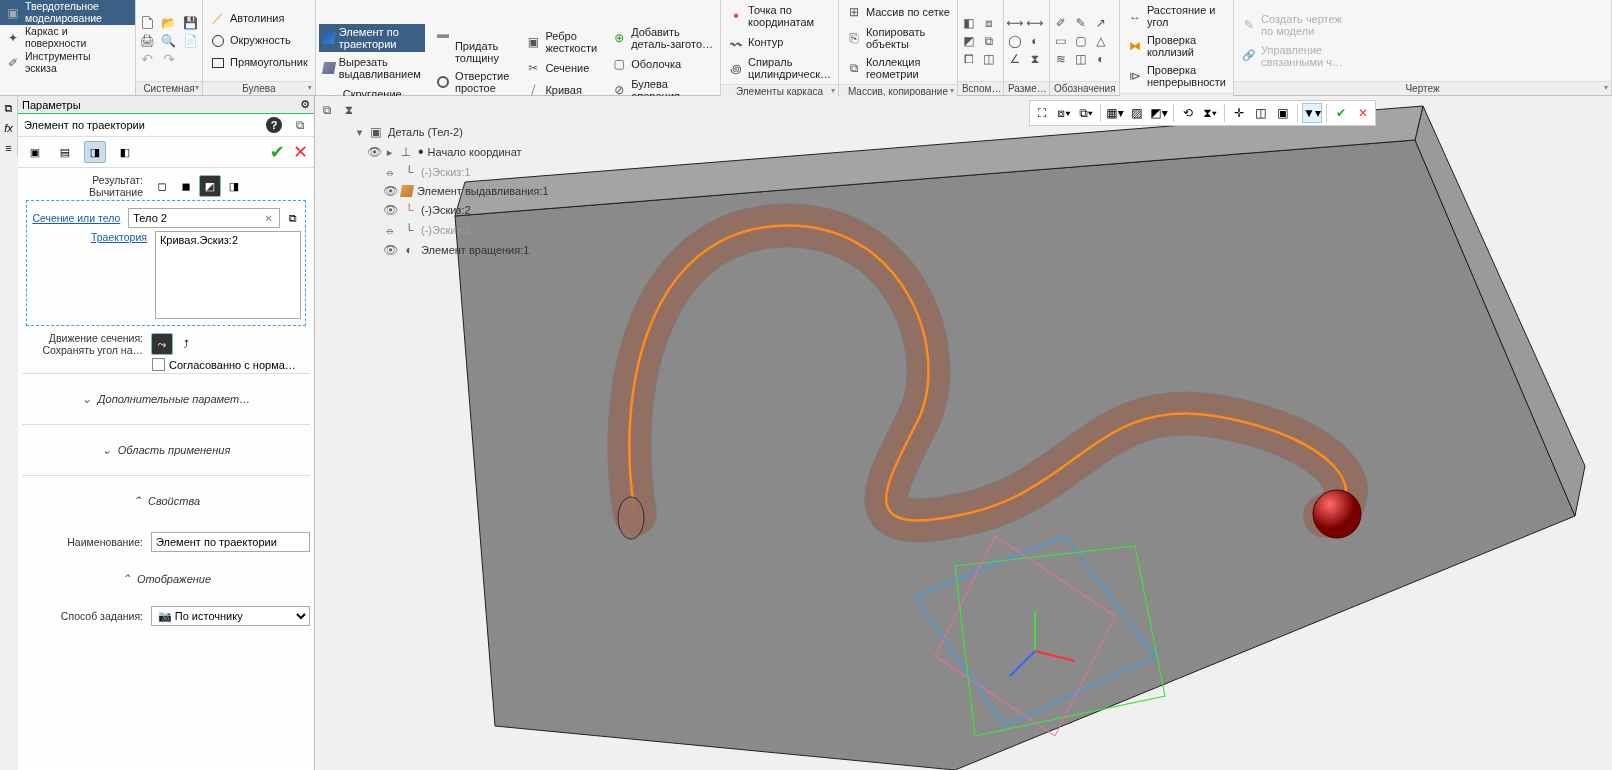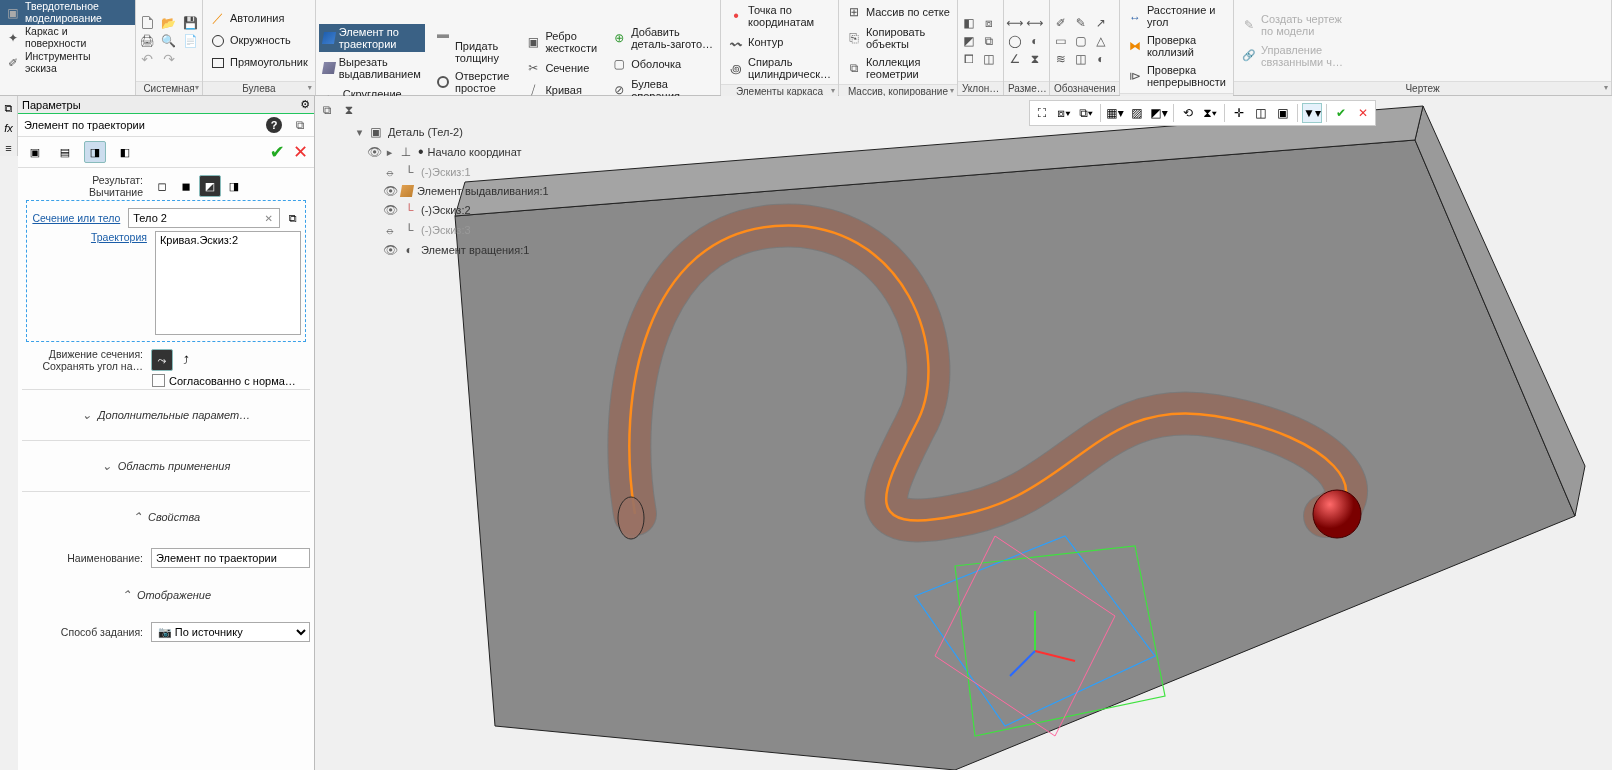--- a/index.html
+++ b/index.html
@@ -77,21 +77,21 @@
 .tog-btn.pressed { background: #cde; border-color: #8bb; }
 .confirm { color: #2a2; font-size: 18px; cursor: pointer; }
 .cancel { color: #e33; font-size: 18px; cursor: pointer; }
 
 .param-body { padding: 4px 4px; overflow: auto; flex: 1; }
 .prow { display: flex; align-items: center; margin: 2px 0; gap: 4px; }
 .plabel { width: 125px; text-align: right; font-size: 10.5px; color: #333; padding-right: 4px; }
 .plabel.link { color: #1a5da8; text-decoration: underline; cursor: pointer; }
 .p-icons { display: flex; gap: 2px; }
 .p-input { flex: 1; border: 1px solid #aaa; padding: 2px 4px; font-size: 11px; background: #fff; height: 20px; }
-.p-textarea { width: 152px; height: 104px; border: 1px solid #aaa; padding: 2px 4px; font-size: 11px; resize: none; }
+.p-textarea { width: 152px; height: 88px; border: 1px solid #aaa; padding: 2px 4px; font-size: 11px; resize: none; }
 .sel-frame { border: 1px dashed #3aa0e8; padding: 4px; margin: 2px 4px 6px; }
 .clear-x { position: relative; }
 .clear-x::after { content: "✕"; position: absolute; right: 28px; top: 50%; transform: translateY(-50%); color: #888; font-size: 10px; cursor: pointer; }
 
 .psection { border-top: 1px solid #ddd; padding: 18px 6px; cursor: pointer; font-size: 11px; display: flex; align-items: center; gap: 6px; justify-content: center; color: #333; font-style: italic; }
 .psection::before { content: "⌄"; font-size: 12px; color: #666; }
 .psection.exp::before { content: "⌃"; }
 
 .cb { width: 13px; height: 13px; border: 1px solid #888; display: inline-block; }
 
@@ -321,21 +321,21 @@
       <div style="display:flex; gap:4px;">
             <span class="ico">◩</span>
             <span class="ico">⧉</span>
           </div>
       <div style="display:flex; gap:4px;">
             <span class="ico">⧠</span>
             <span class="ico">◫</span>
           </div>
     </div>
       </div>
-    <div class="ribbon-caption">Уклон…</div>
+    <div class="ribbon-caption">Вспом…</div>
   </div>
 
   <div class="ribbon-group" style="width:46px;">
     <div class="ribbon-cmds">
         <div class="ribbon-col">
       <div style="display:flex; gap:4px;">
             <span class="ico">⟷</span>
             <span class="ico">⟷</span>
           </div>
       <div style="display:flex; gap:4px;">

